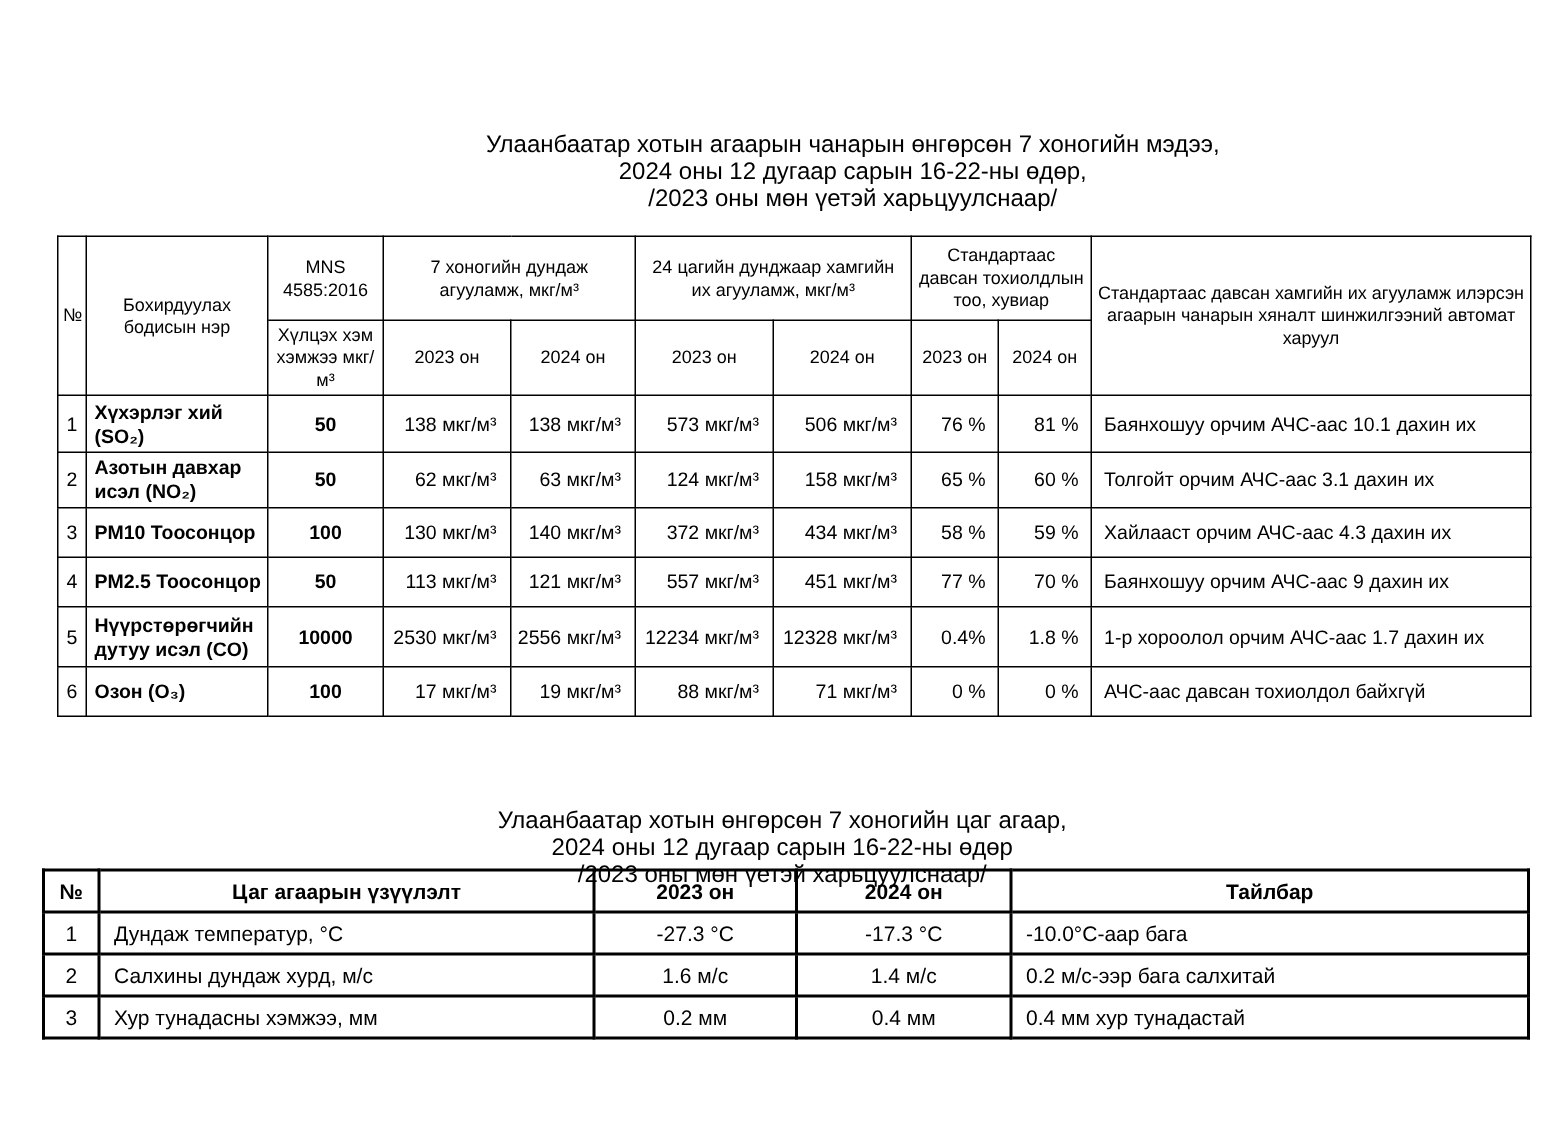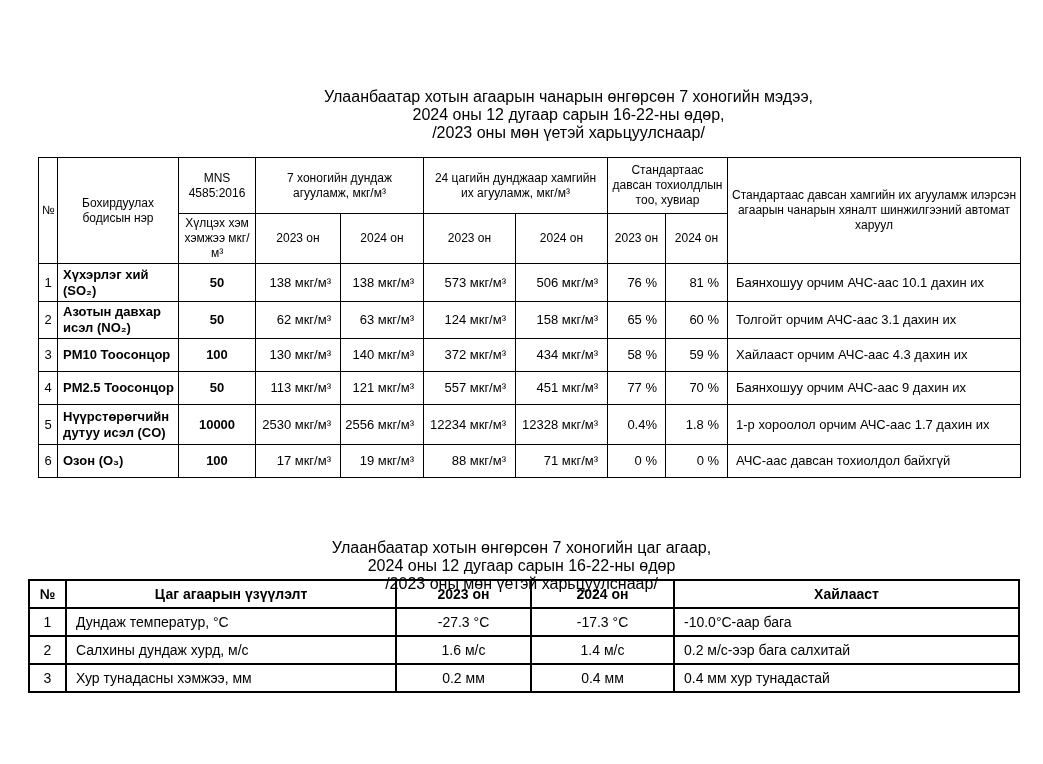--- a/index.html
+++ b/index.html
@@ -198,21 +198,21 @@
         <col style="width:135px">
       <col style="width:143px">
         <col>
     </colgroup>
     <tbody>
         <tr>
       <th>№</th>
       <th>Цаг агаарын үзүүлэлт</th>
       <th>2023 он</th>
       <th>2024 он</th>
-      <th>Хайлааст</th>
+      <th>Тайлбар</th>
     </tr>
     <tr>
       <td class="no">1</td>
       <td class="ind">Дундаж температур, °C</td>
       <td class="val">-27.3 °C</td>
       <td class="val">-17.3 °C</td>
       <td class="remark">-10.0°C-аар бага</td>
     </tr>
     <tr>
       <td class="no">2</td>

